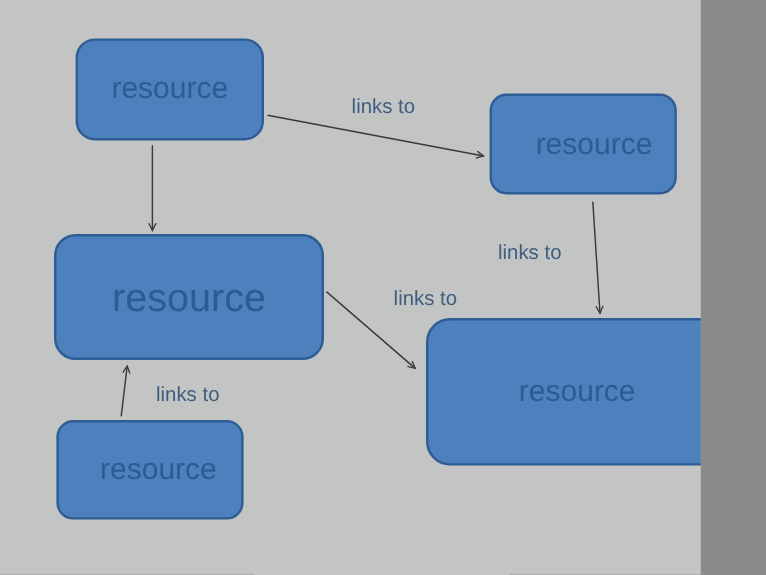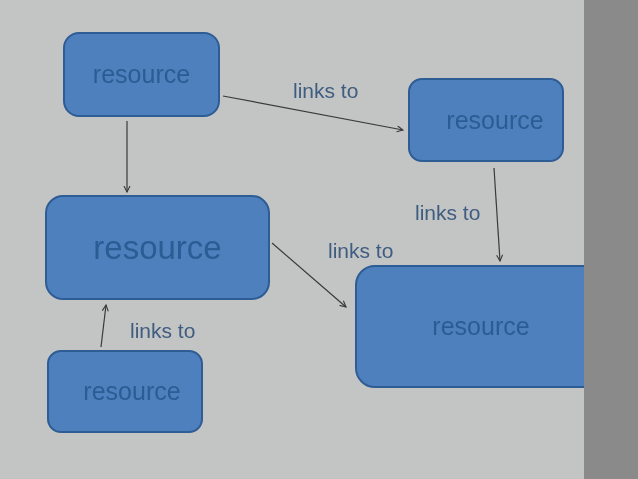--- a/index.html
+++ b/index.html
@@ -32,21 +32,21 @@
     line-height: 1;
   }
   .node-top-left     { left: 63px;  top: 32px;  width: 157px; height: 85px;  border-radius: 16px; font-size: 25px; }
   .node-top-right    { left: 408px; top: 78px;  width: 156px; height: 84px;  border-radius: 14px; font-size: 25px; padding-left: 18px; }
   .node-middle-left  { left: 45px;  top: 195px; width: 225px; height: 105px; border-radius: 18px; font-size: 33px; }
   .node-bottom-right { left: 355px; top: 265px; width: 252px; height: 123px; border-radius: 20px; font-size: 25px; }
   .node-bottom-left  { left: 47px;  top: 350px; width: 156px; height: 83px;  border-radius: 14px; font-size: 25px; padding-left: 14px; }
 
   .edge-label {
     position: absolute;
-    font-size: 21px;
+    font-size: 17px;
     color: #3f5d80;
     white-space: nowrap;
   }
   .edge-label-1 { left: 293px; top: 79px; }
   .edge-label-2 { left: 415px; top: 201px; }
   .edge-label-3 { left: 328px; top: 239px; }
   .edge-label-4 { left: 130px; top: 319px; }
 </style>
 </head>
 <body>

